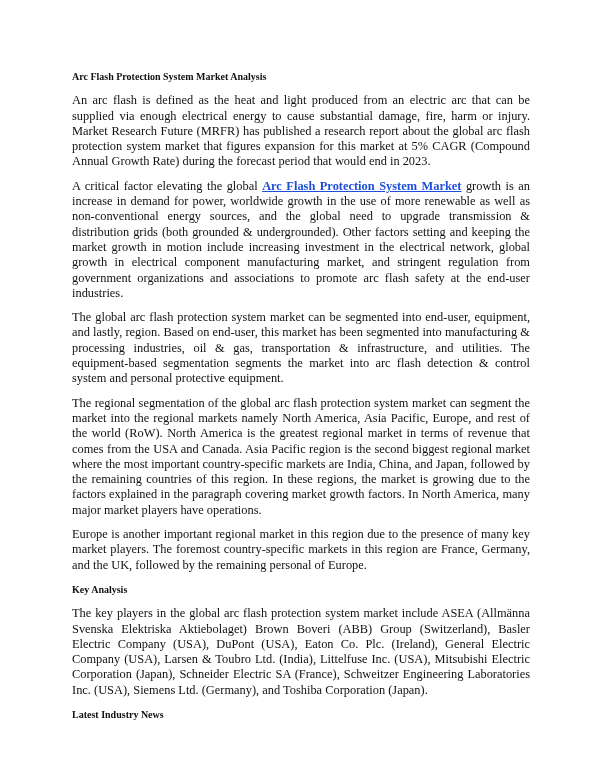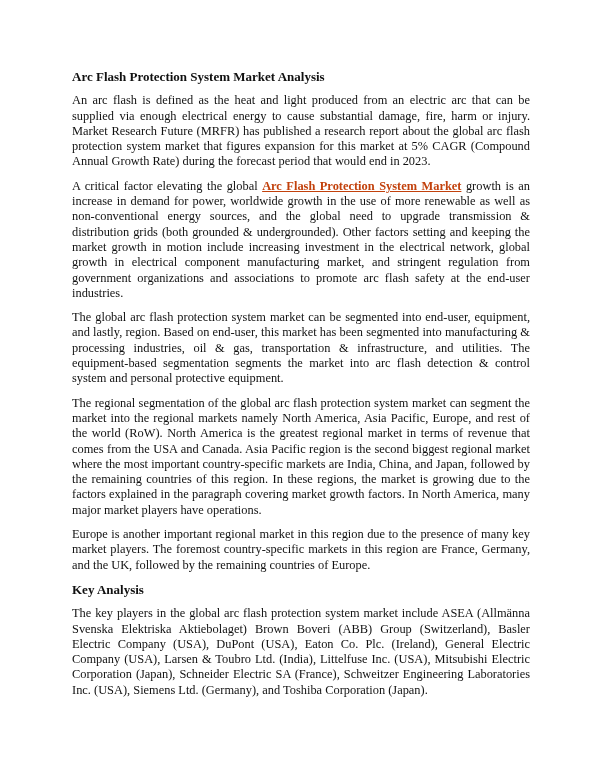--- a/index.html
+++ b/index.html
@@ -18,48 +18,49 @@
       left: 72px;
       top: 69px;
       width: 458px;
       font-family: "Liberation Serif", "DejaVu Serif", serif;
       font-size: 12.4px;
       line-height: 15.3px;
       color: #111111;
     }
     .heading {
       font-weight: bold;
-      font-size: 13px;
+      font-size: 10px;
       margin: 0 0 9px 0;
     }
     .para {
       margin: 0 0 9px 0;
       text-align: justify;
       text-justify: inter-word;
     }
     .link {
-      color: #c2410c;
+      color: #1d4ed8;
       font-weight: bold;
       text-decoration: underline;
       cursor: pointer;
     }
   </style>
 </head>
 <body>
 
 <div class="page">
   <p class="heading">Arc Flash Protection System Market Analysis</p>
 
   <p class="para">An arc flash is defined as the heat and light produced from an electric arc that can be supplied via enough electrical energy to cause substantial damage, fire, harm or injury. Market Research Future (MRFR) has published a research report about the global arc flash protection system market that figures expansion for this market at 5% CAGR (Compound Annual Growth Rate) during the forecast period that would end in 2023.</p>
 
   <p class="para"><span>A critical factor elevating the global </span><a class="link">Arc Flash Protection System Market</a><span> growth is an increase in demand for power, worldwide growth in the use of more renewable as well as non-conventional energy sources, and the global need to upgrade transmission &amp; distribution grids (both grounded &amp; undergrounded). Other factors setting and keeping the market growth in motion include increasing investment in the electrical network, global growth in electrical component manufacturing market, and stringent regulation from government organizations and associations to promote arc flash safety at the end-user industries.</span></p>
 
   <p class="para">The global arc flash protection system market can be segmented into end-user, equipment, and lastly, region. Based on end-user, this market has been segmented into manufacturing &amp; processing industries, oil &amp; gas, transportation &amp; infrastructure, and utilities. The equipment-based segmentation segments the market into arc flash detection &amp; control system and personal protective equipment.</p>
 
   <p class="para">The regional segmentation of the global arc flash protection system market can segment the market into the regional markets namely North America, Asia Pacific, Europe, and rest of the world (RoW). North America is the greatest regional market in terms of revenue that comes from the USA and Canada. Asia Pacific region is the second biggest regional market where the most important country-specific markets are India, China, and Japan, followed by the remaining countries of this region. In these regions, the market is growing due to the factors explained in the paragraph covering market growth factors. In North America, many major market players have operations.</p>
 
-  <p class="para">Europe is another important regional market in this region due to the presence of many key market players. The foremost country-specific markets in this region are France, Germany, and the UK, followed by the remaining countries of Europe.</p>
+  <p class="para">Europe is another important regional market in this region due to the presence of many key market players. The foremost country-specific markets in this region are France, Germany, and the UK, followed by the remaining personal of Europe.</p>
 
   <p class="heading">Key Analysis</p>
 
   <p class="para">The key players in the global arc flash protection system market include ASEA (Allmänna Svenska Elektriska Aktiebolaget) Brown Boveri (ABB) Group (Switzerland), Basler Electric Company (USA), DuPont (USA), Eaton Co. Plc. (Ireland), General Electric Company (USA), Larsen &amp; Toubro Ltd. (India), Littelfuse Inc. (USA), Mitsubishi Electric Corporation (Japan), Schneider Electric SA (France), Schweitzer Engineering Laboratories Inc. (USA), Siemens Ltd. (Germany), and Toshiba Corporation (Japan).</p>
 
+  <p class="heading">Latest Industry News</p>
 </div>
 
 </body></html>

